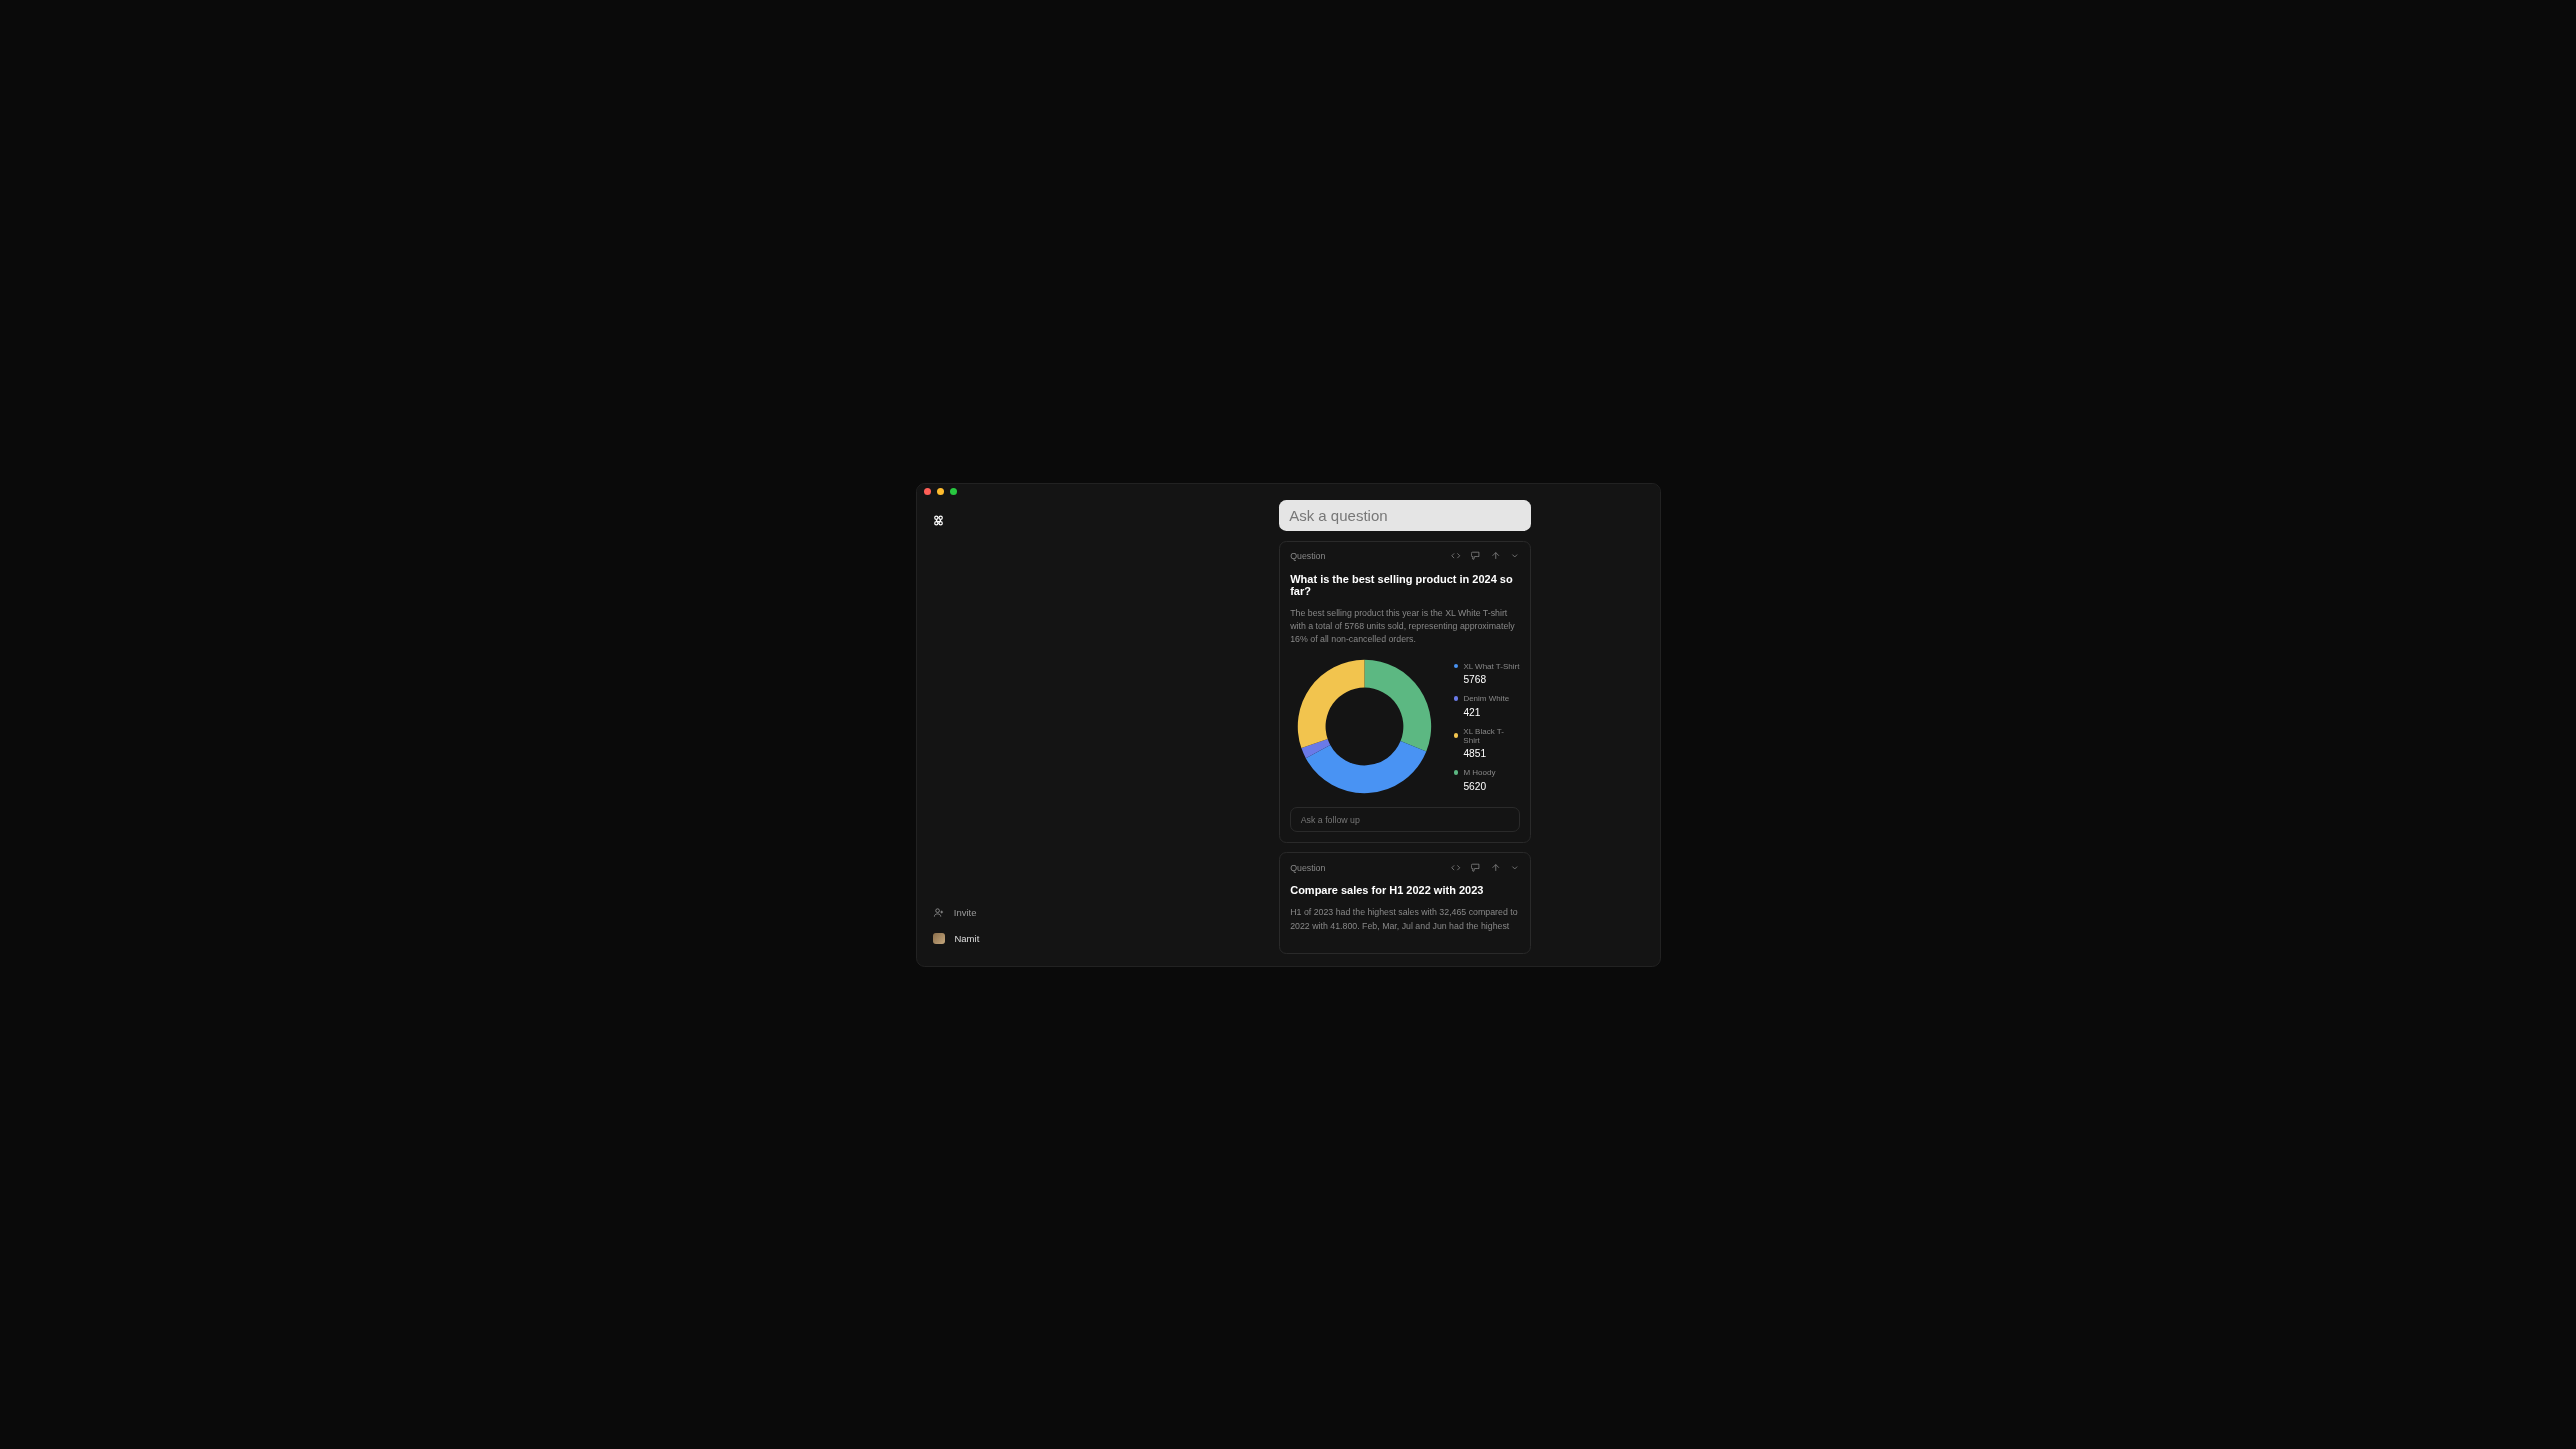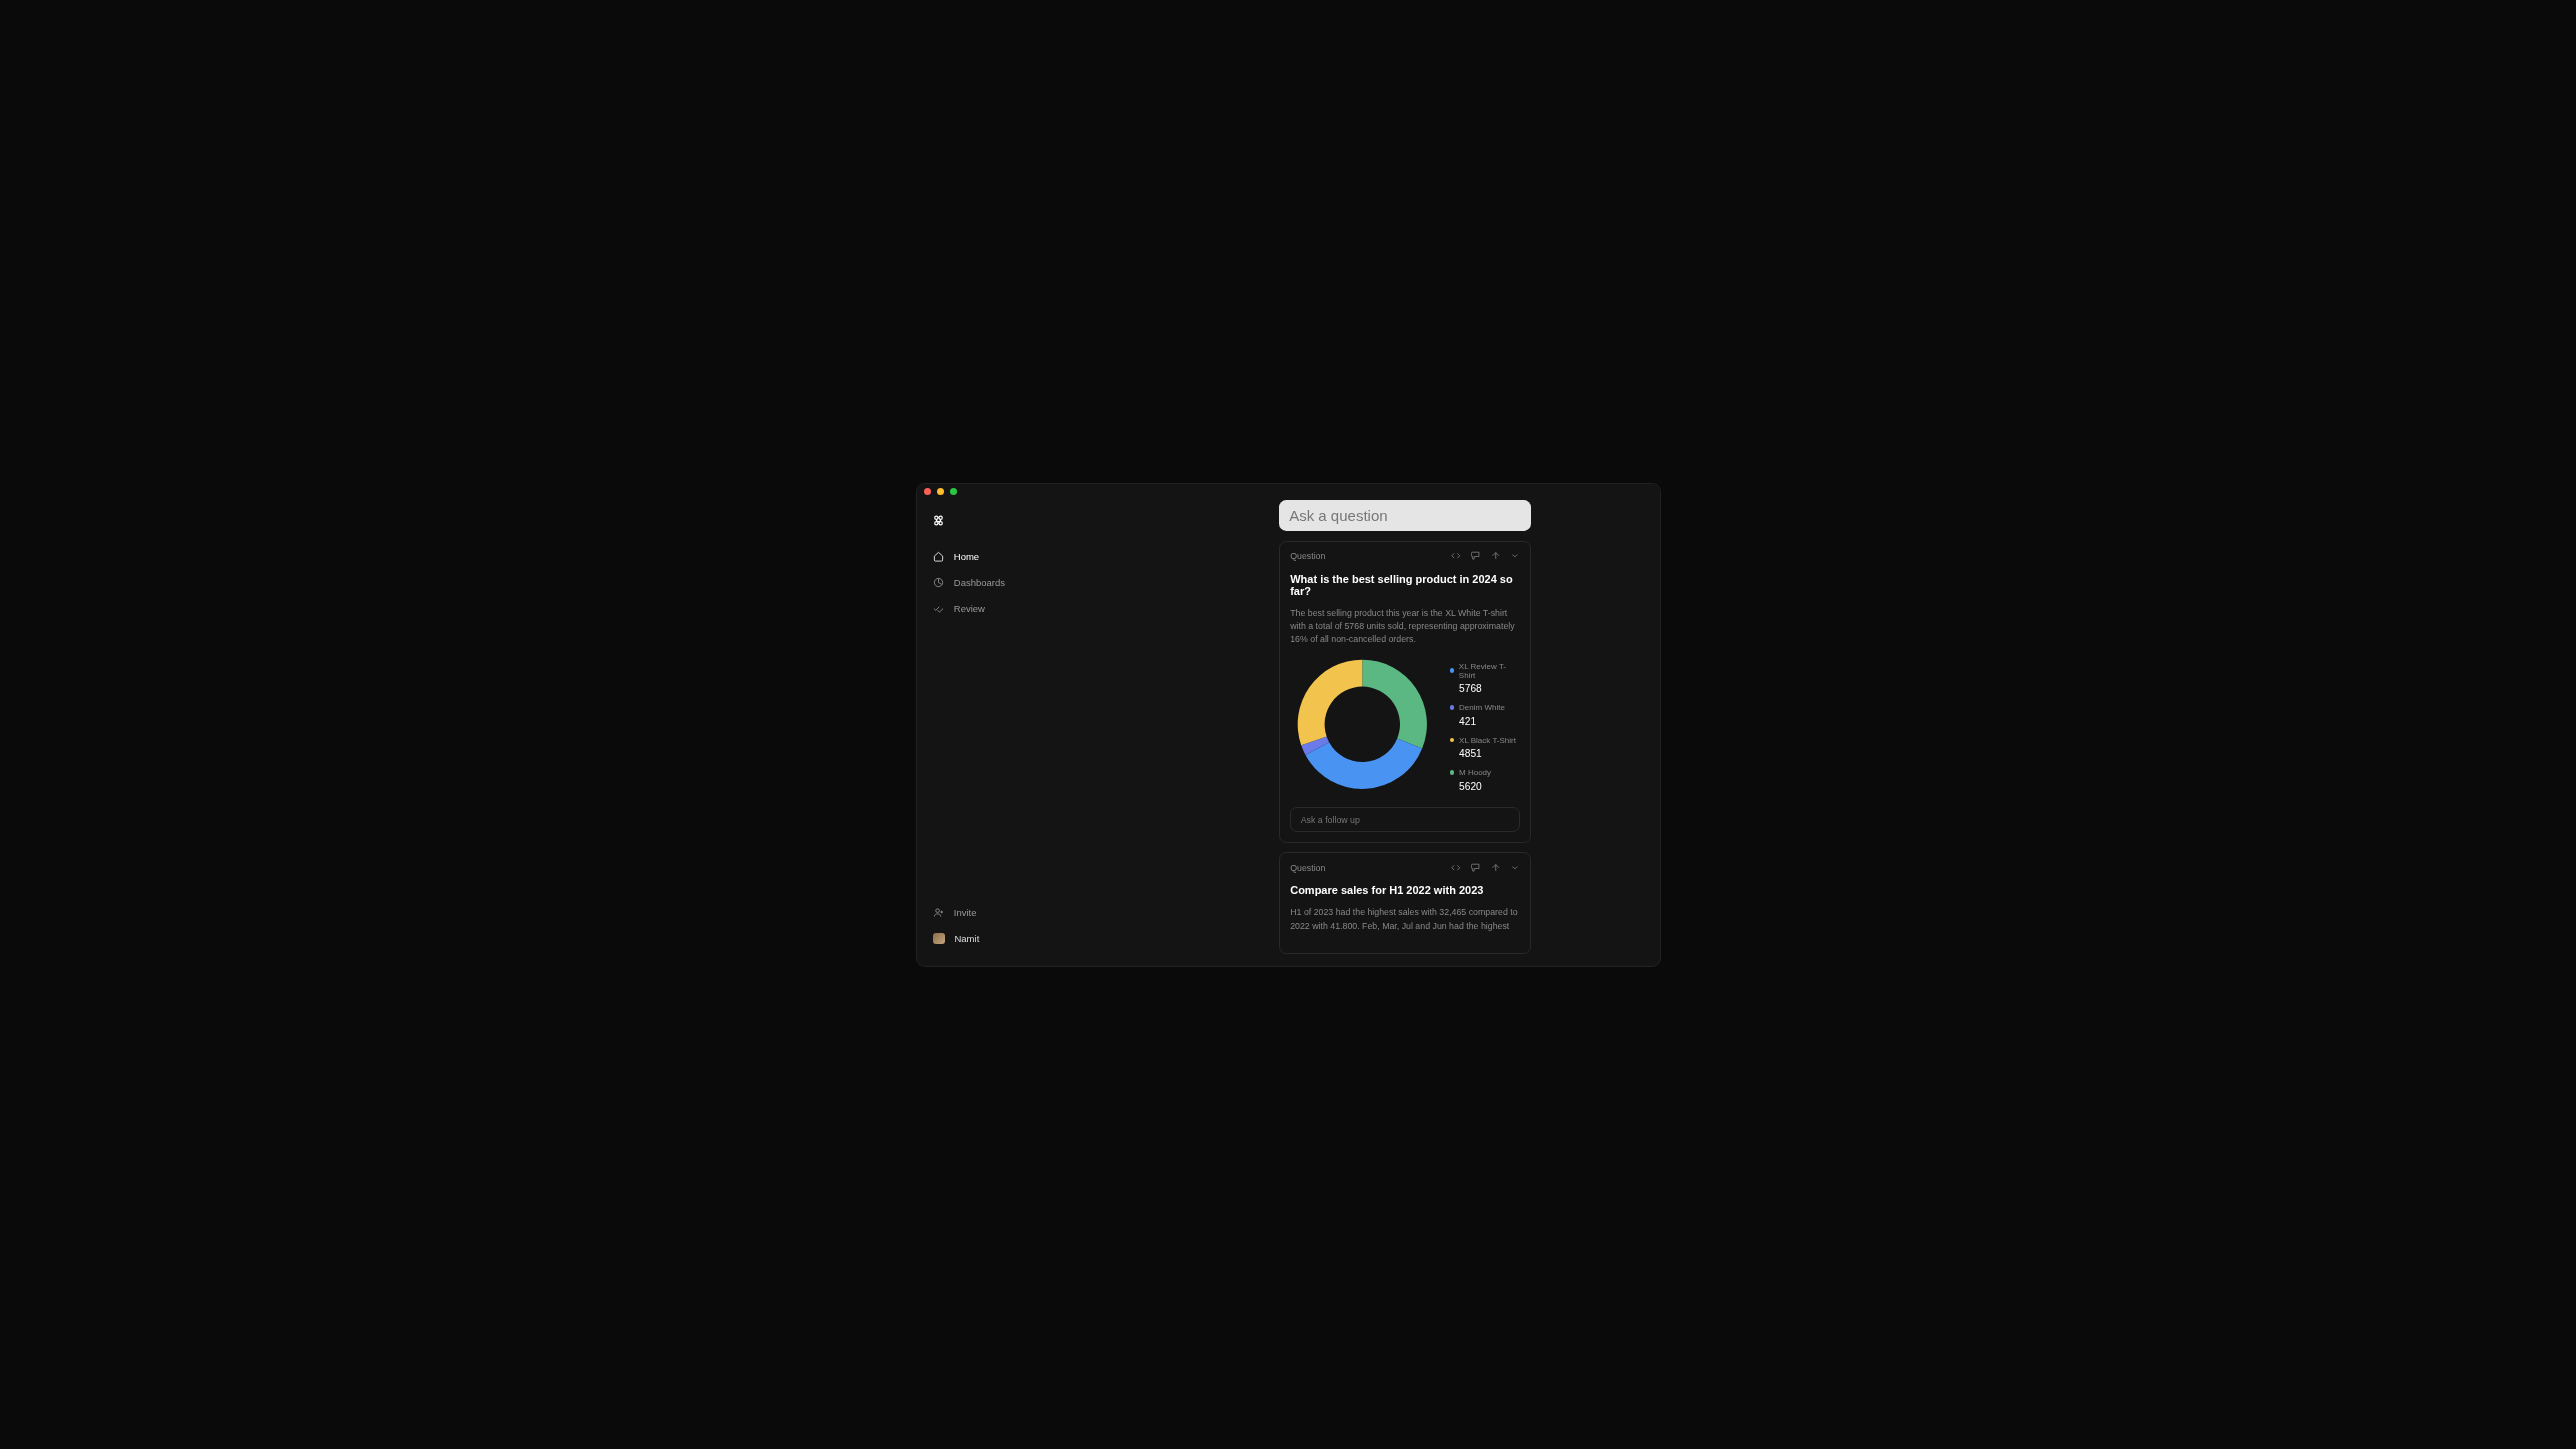--- a/index.html
+++ b/index.html
@@ -222,41 +222,20 @@
     <div class="traffic-light tl-green"></div>
   </div>
   <div class="app-body">
 
     <div class="sidebar">
       <svg class="logo" viewBox="0 0 24 24" fill="none" stroke="#fff" stroke-width="2.2">
         <path d="M8 4c-4 0-4 6 0 6s4-6 0-6zM16 4c4 0 4 6 0 6s-4-6 0-6zM8 14c-4 0-4 6 0 6s4-6 0-6zM16 14c4 0 4 6 0 6s-4-6 0-6z"></path>
         <path d="M8 10c0 2 2 4 4 4M16 10c0 2-2 4-4 4"></path>
       </svg>
 
-      <div class="nav-list">
-        <div class="nav-item active">
-          <svg class="nav-icon" viewBox="0 0 24 24" fill="none" stroke="currentColor" stroke-width="1.8">
-              <path d="M3 11l9-8 9 8v9a2 2 0 0 1-2 2H5a2 2 0 0 1-2-2z"></path>
-            </svg>
-          <span>Home</span>
-        </div>
-        <div class="nav-item">
-          <svg class="nav-icon" viewBox="0 0 24 24" fill="none" stroke="currentColor" stroke-width="1.8">
-              <circle cx="12" cy="12" r="9"></circle>
-              <path d="M12 3v9l7 4"></path>
-            </svg>
-          <span>Dashboards</span>
-        </div>
-        <div class="nav-item">
-          <svg class="nav-icon" viewBox="0 0 24 24" fill="none" stroke="currentColor" stroke-width="1.8">
-              <path d="M2 12l4 4L14 8M10 16l4 4 8-8"></path>
-            </svg>
-          <span>Review</span>
-        </div>
-      </div>
 
       <div class="sidebar-bottom">
         <div class="nav-item">
           <svg class="nav-icon" viewBox="0 0 24 24" fill="none" stroke="currentColor" stroke-width="1.8">
               <circle cx="10" cy="8" r="4"></circle>
               <path d="M3 21c0-4 3-6 7-6s7 2 7 6M19 8v6M16 11h6"></path>
             </svg>
           <span>Invite</span>
         </div>
         <div class="sidebar-user">
@@ -301,21 +280,21 @@
                   <path d="M 50 2 A 48 48 0 0 1 94.47956683426263 68.04350670563691 L 75.9464139866532 60.52537891162153 A 28 28 0 0 0 50 22 Z" fill="#5cb882"></path>
                   <path d="M 94.47956683426263 68.04350670563691 A 48 48 0 0 1 7.773130806092865 72.82304795772589 L 25.367659636887502 63.31344464200677 A 28 28 0 0 0 75.9464139866532 60.52537891162153 Z" fill="#4993f3"></path>
                   <path d="M 7.773130806092865 72.82304795772589 A 48 48 0 0 1 4.597799298566073 65.57691148677146 L 23.515382924163543 59.08653170061669 A 28 28 0 0 0 25.367659636887502 63.31344464200677 Z" fill="#6a7ae8"></path>
                   <path d="M 4.597799298566073 65.57691148677146 A 48 48 0 0 1 49.99999999999999 2 L 49.99999999999999 22 A 28 28 0 0 0 23.515382924163543 59.08653170061669 Z" fill="#f2c44e"></path>
                 </svg>
             </div>
             <div class="legend" id="legend">
                 <div class="legend-item">
     <div class="legend-top">
       <div class="dot" style="background:#4993f3"></div>
-      <span class="legend-label">XL Review T-Shirt</span>
+      <span class="legend-label">XL What T-Shirt</span>
     </div>
     <span class="legend-value">5768</span>
   </div>
                 <div class="legend-item">
     <div class="legend-top">
       <div class="dot" style="background:#6a7ae8"></div>
       <span class="legend-label">Denim White</span>
     </div>
     <span class="legend-value">421</span>
   </div>

